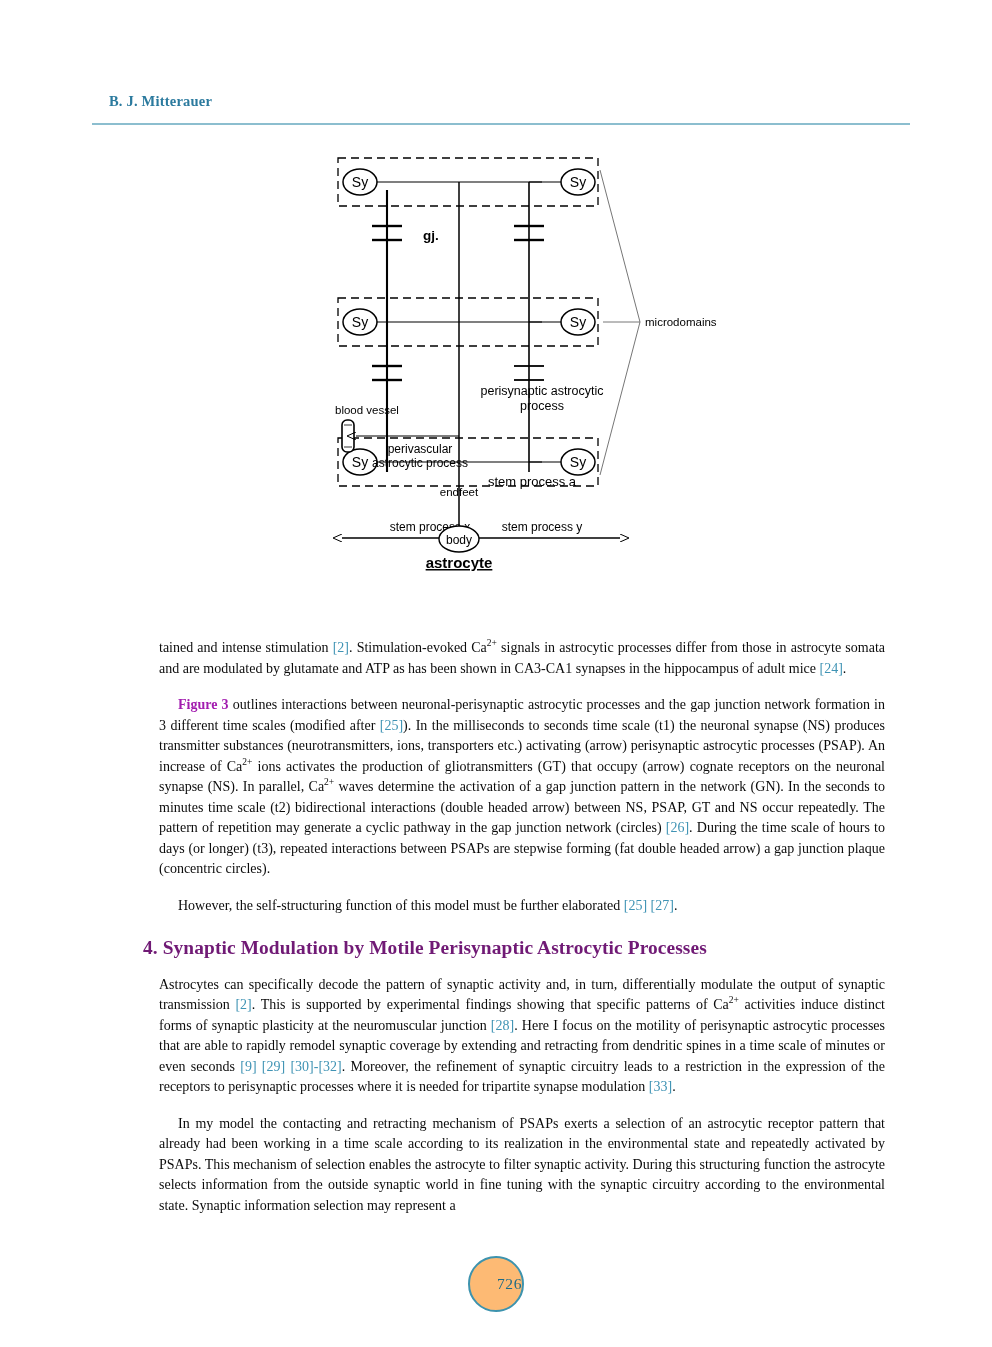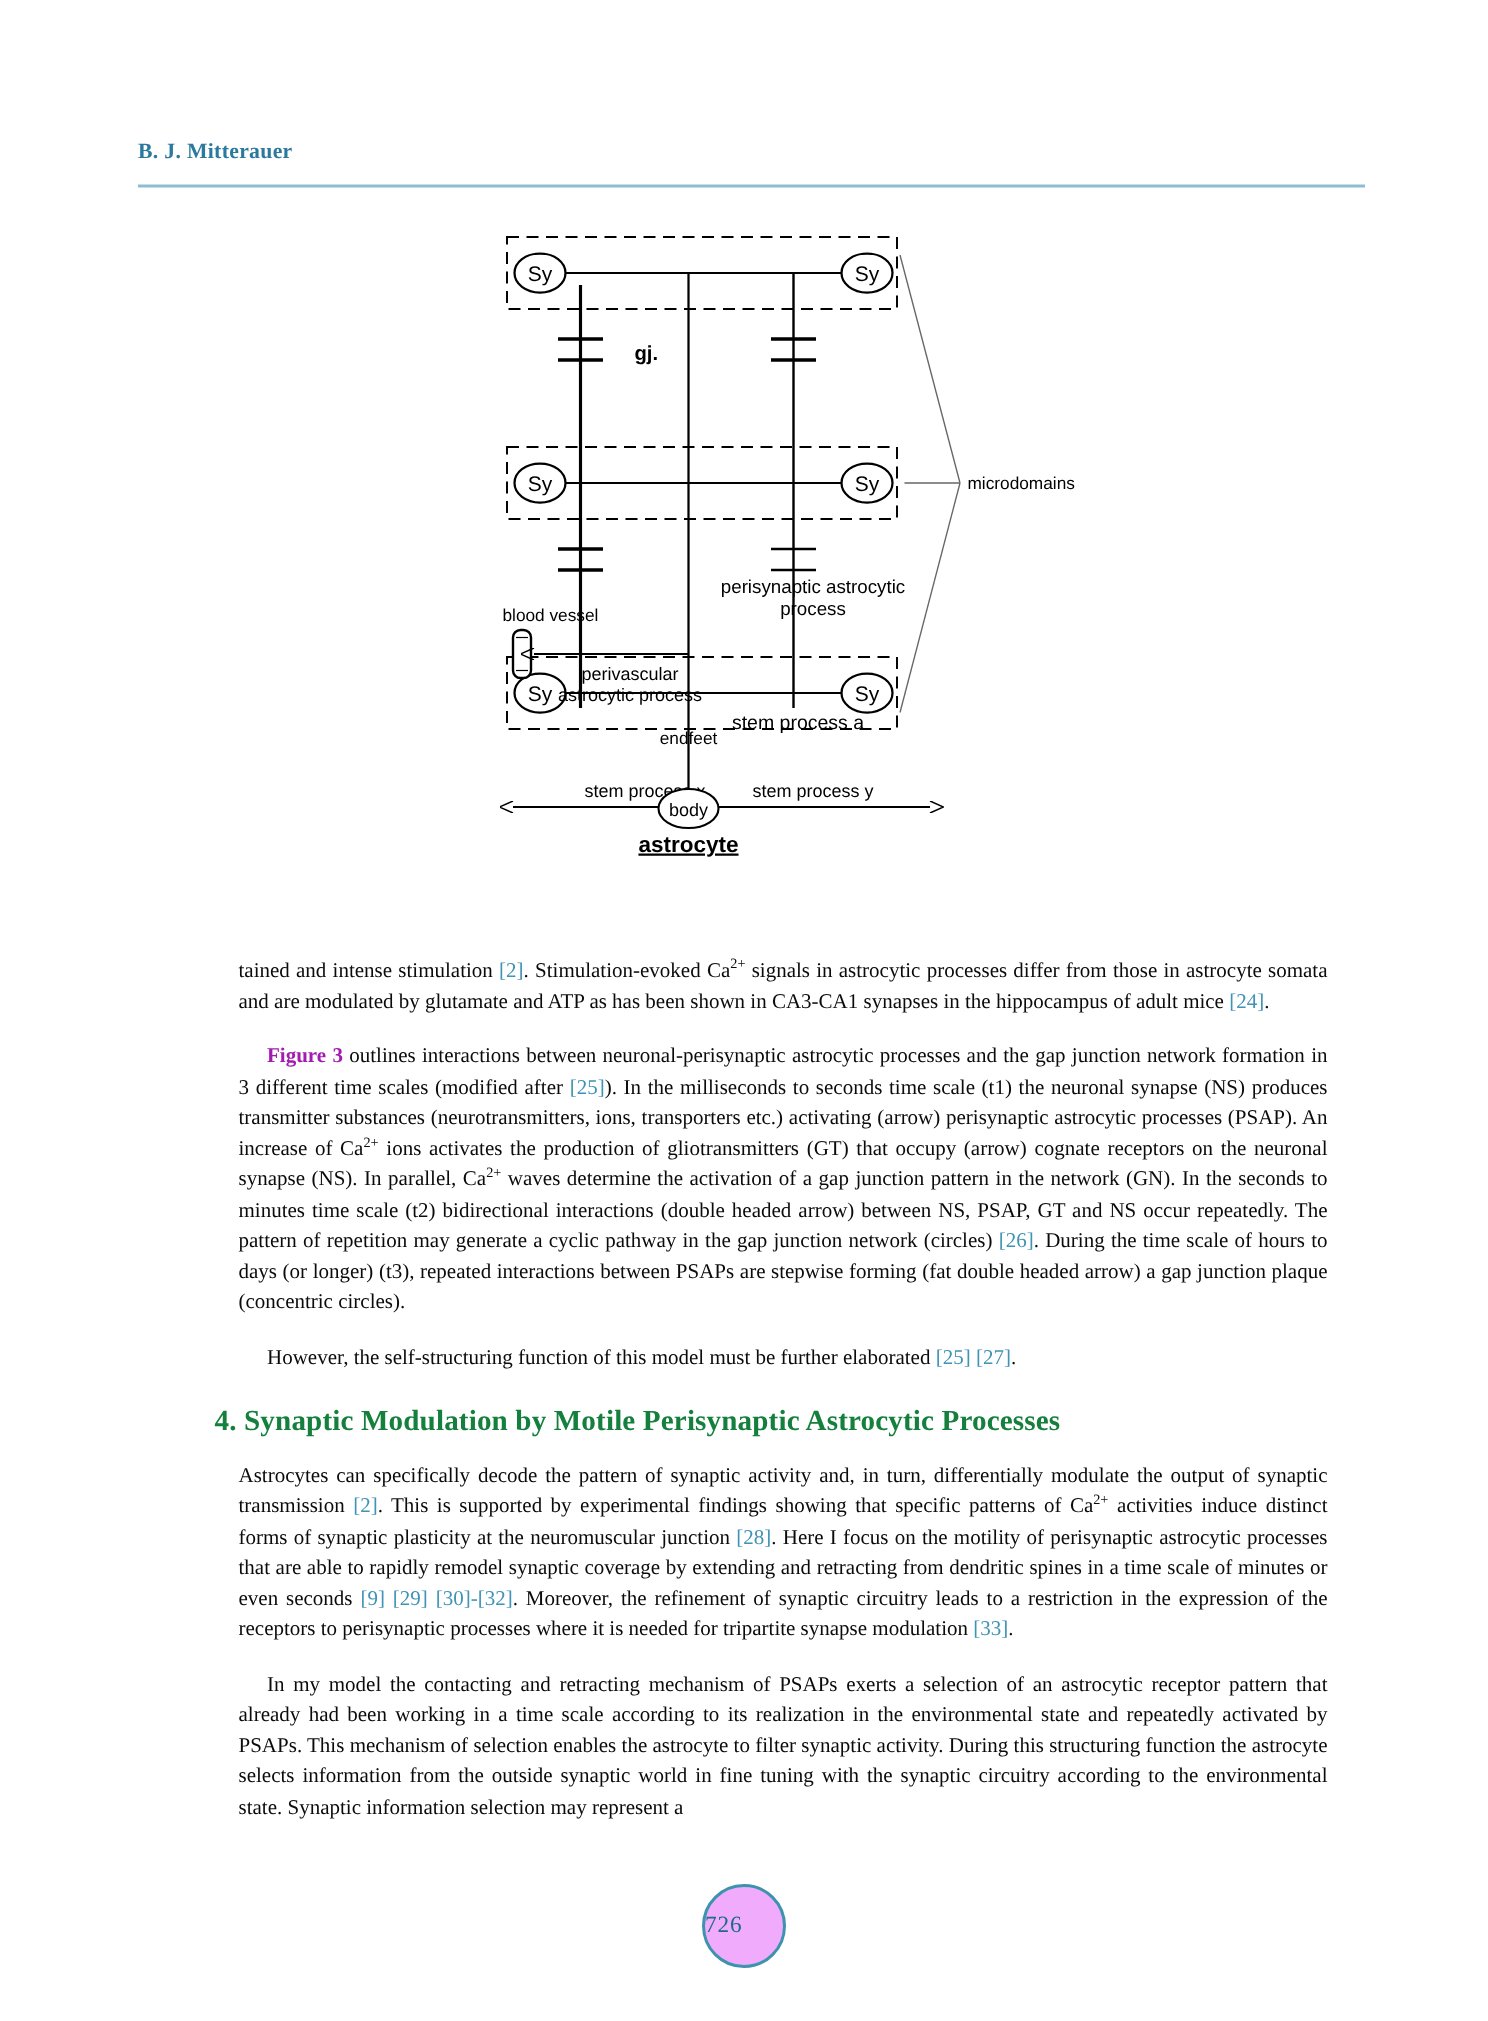--- a/index.html
+++ b/index.html
@@ -17,21 +17,21 @@
   }
   .page {
     position: absolute;
     inset: 0;
     background: #ffffff;
   }
 
   
   .runhead {
     position: absolute;
-    left: 92px;
+    left: 109px;
     top: 92px;
     width: 820px;
   }
   .runhead-author {
     font-family: "Liberation Serif", serif;
     font-weight: bold;
     font-size: 14.5px;
     letter-spacing: 0.2px;
     color: #2b7a9e;
   }
@@ -91,38 +91,38 @@
   p.indent { text-indent: 19px; }
   .cite { color: #3f93b4; }
   .figref { color: #a21caf; font-weight: bold; }
   sup { font-size: 0.68em; vertical-align: super; line-height: 0; }
 
   h2.section {
     margin: 20px 0 9px 0;
     font-family: "Liberation Serif", serif;
     font-size: 19.4px;
     font-weight: bold;
-    color: #15803d;
+    color: #701a75;
     letter-spacing: 0.1px;
   }
 
   
   .pagenum {
     position: absolute;
     left: 468px;
     top: 1256px;
     width: 56px;
     height: 56px;
     border-radius: 50%;
-    background: #f0abfc;
+    background: #fdba74;
     border: 2px solid #3d93ae;
     box-sizing: border-box;
     display: flex;
     align-items: center;
-    justify-content: flex-start;
+    justify-content: flex-end;
     font-size: 15.5px;
     color: #1d6b86;
     letter-spacing: 0.6px;
   }
 </style>
 </head>
 <body>
 
 <div class="page">
 

